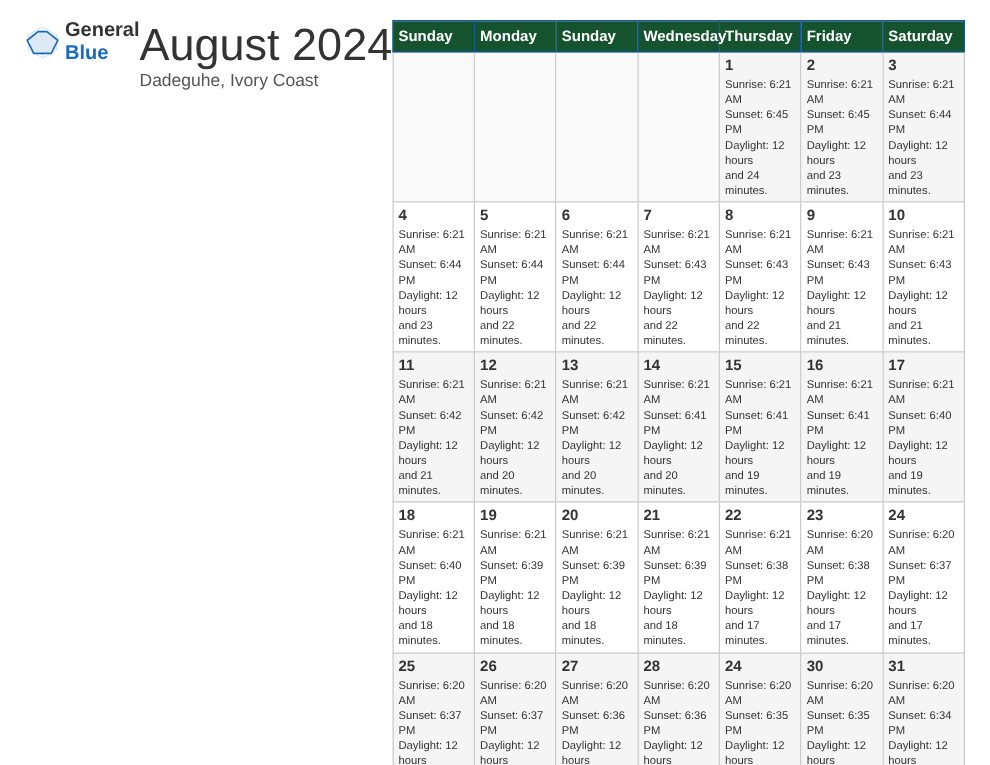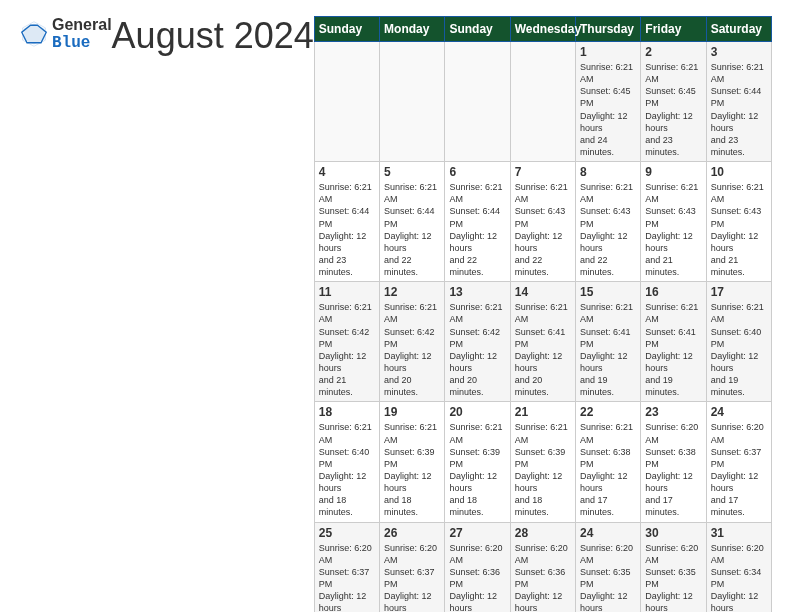--- a/index.html
+++ b/index.html
@@ -97,25 +97,26 @@
 <div class="page">
   <div class="header">
     <div class="logo">
       <svg class="logo-icon" viewBox="0 0 32 32" xmlns="http://www.w3.org/2000/svg">
         <polygon points="16,4 28,10 28,22 16,28 4,22 4,10" fill="#1a6bbf" opacity="0.15"></polygon>
         <polygon points="20,6 30,14 24,26 8,26 2,14 12,6" fill="none" stroke="#1a6bbf" stroke-width="1.5"></polygon>
         <polygon points="16,2 29,9 29,23 16,30 3,23 3,9" fill="none" stroke="#1a6bbf" stroke-width="0.5" opacity="0.4"></polygon>
       </svg>
       <div style="line-height:1.15;">
         <div style="font-size:16px;font-weight:bold;color:#333;">General</div>
-        <div style="font-size:16px;font-weight:bold;color:#1a6bbf;font-family:Liberation Mono, monospace;">Blue</div>
+        <div style="font-size:16px;font-weight:bold;color:#1a6bbf;">Blue</div>
       </div>
     </div>
     <div class="title-block">
       <div class="main-title">August 2024</div>
+      <div class="subtitle">Dadeguhe, Ivory Coast</div>
     </div>
   </div>
 
   <table class="calendar">
     <thead>
       <tr>
       <th>Sunday</th>
           <th>Monday</th>
           <th>Sunday</th>
           <th>Wednesday</th>

